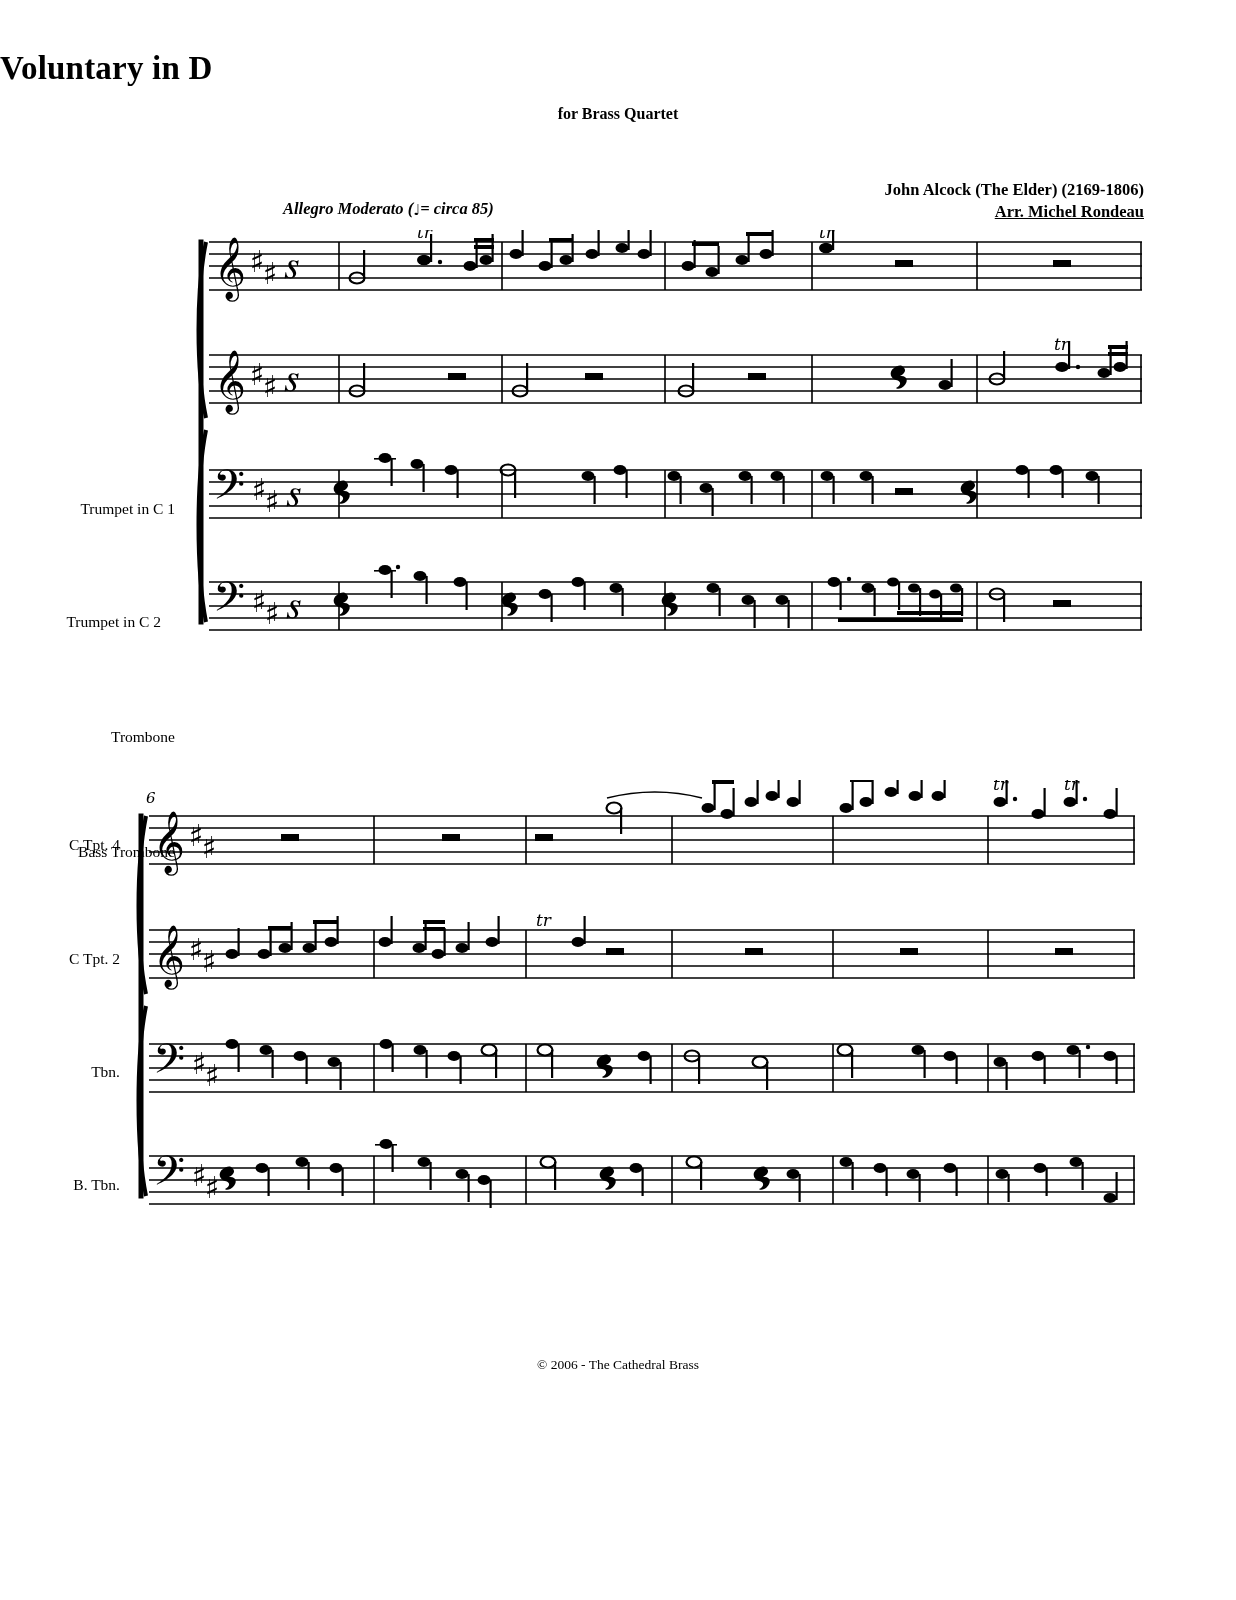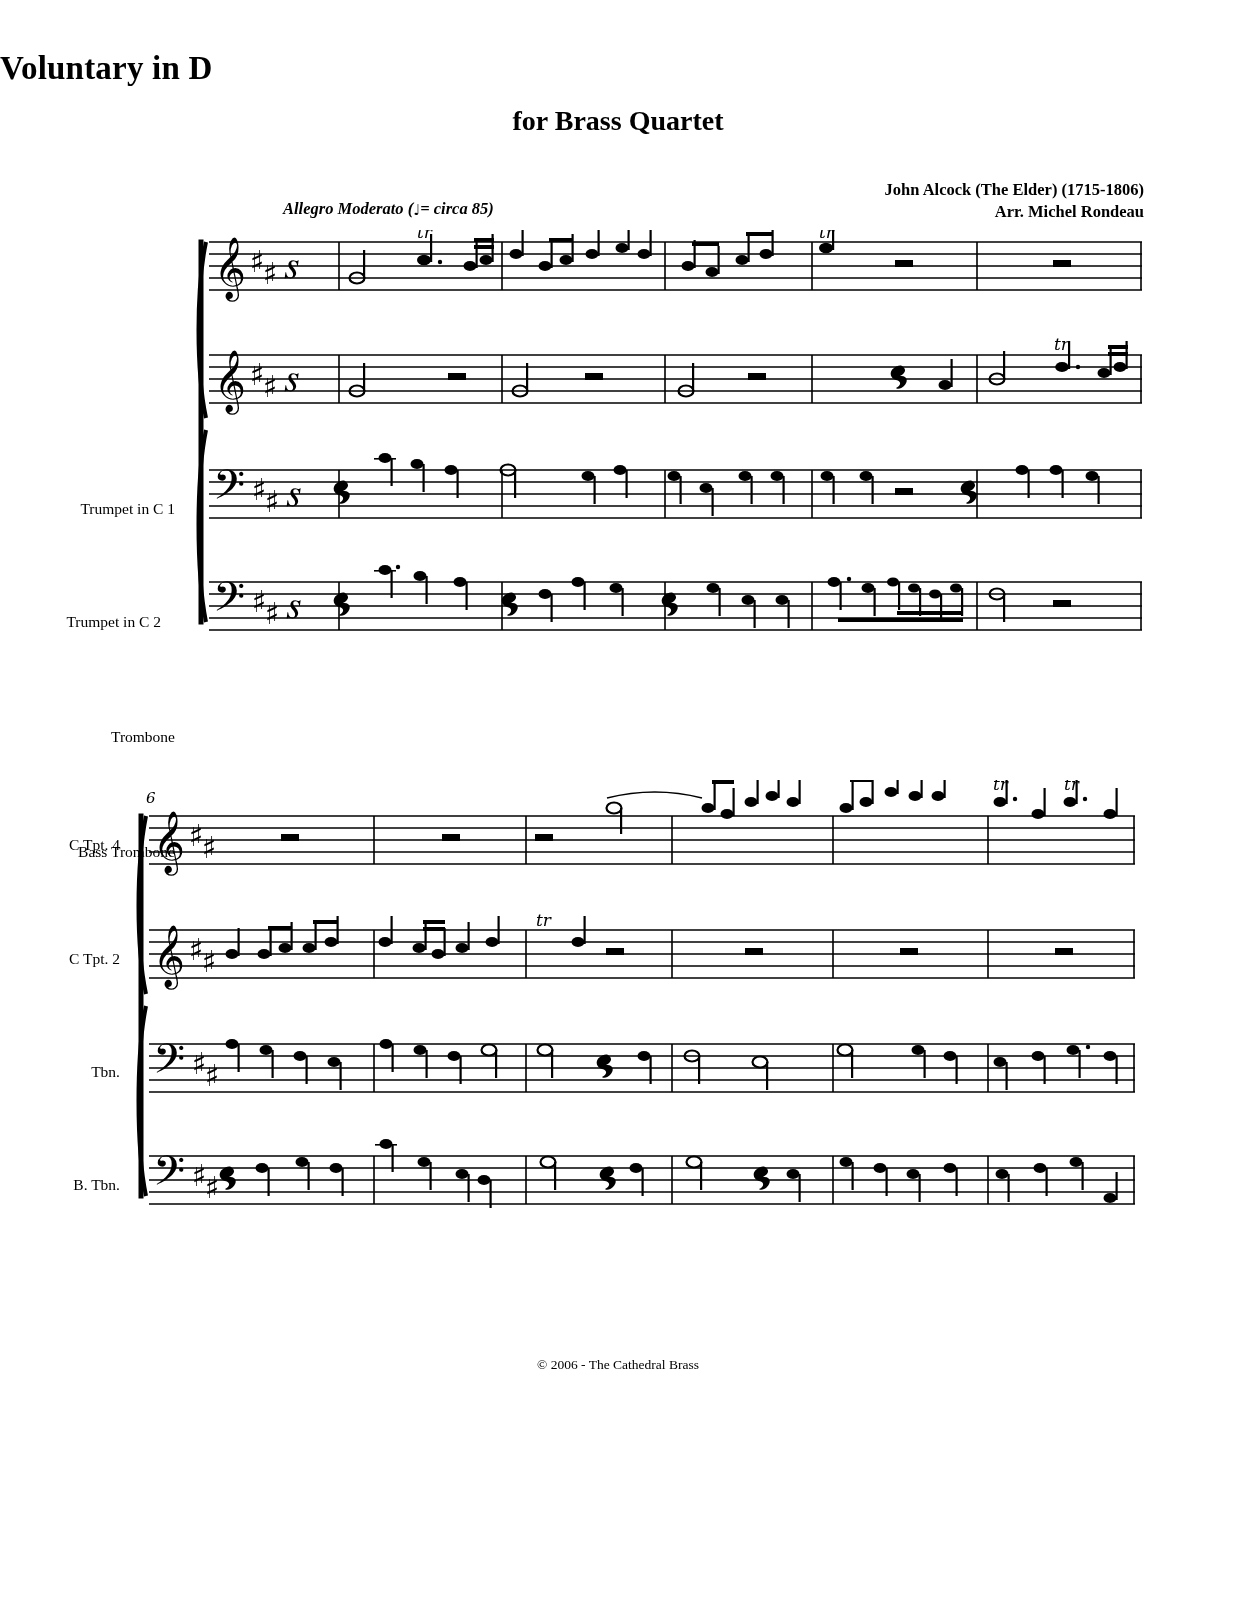--- a/index.html
+++ b/index.html
@@ -29,38 +29,39 @@
     font-size: 33px;
     font-weight: bold;
     letter-spacing: 0.2px;
   }
   .subtitle {
     position: absolute;
     top: 105px;
     left: 0;
     width: 100%;
     text-align: center;
-    font-size: 28px;
+    font-size: 16px;
     font-weight: bold;
   }
   .composer {
     position: absolute;
     top: 180px;
     right: 92px;
     text-align: right;
     font-size: 16.5px;
     font-weight: bold;
   }
   .arranger {
     position: absolute;
     top: 202px;
     right: 92px;
     text-align: center;
     font-size: 16.5px;
     font-weight: bold;
+    text-decoration: underline;
   }
   .tempo {
     position: absolute;
     top: 199px;
     left: 283px;
     font-size: 16.5px;
     font-weight: bold;
     white-space: nowrap;
     font-style: italic;
   }
@@ -97,21 +98,21 @@
     stroke: #000;
   }
 </style>
 </head>
 <body>
 
 <div class="page">
 
   <div class="title">Voluntary in D</div>
   <div class="subtitle">for Brass Quartet</div>
-  <div class="composer">John Alcock (The Elder) (1715-1806)</div>
+  <div class="composer">John Alcock (The Elder) (2169-1806)</div>
   <div class="arranger">Arr. Michel Rondeau</div>
 
   <div class="tempo">
     <span>Allegro Moderato (</span><span class="notegl">♩</span><span>= circa 85)</span>
   </div>
 
   <div class="system" id="system-1">
 
     <div class="staff-label" style="top:262px; left:40px; width:135px;">Trumpet in C 1</div>
     <div class="staff-label" style="top:375px; left:26px; width:135px;">Trumpet in C 2</div>

